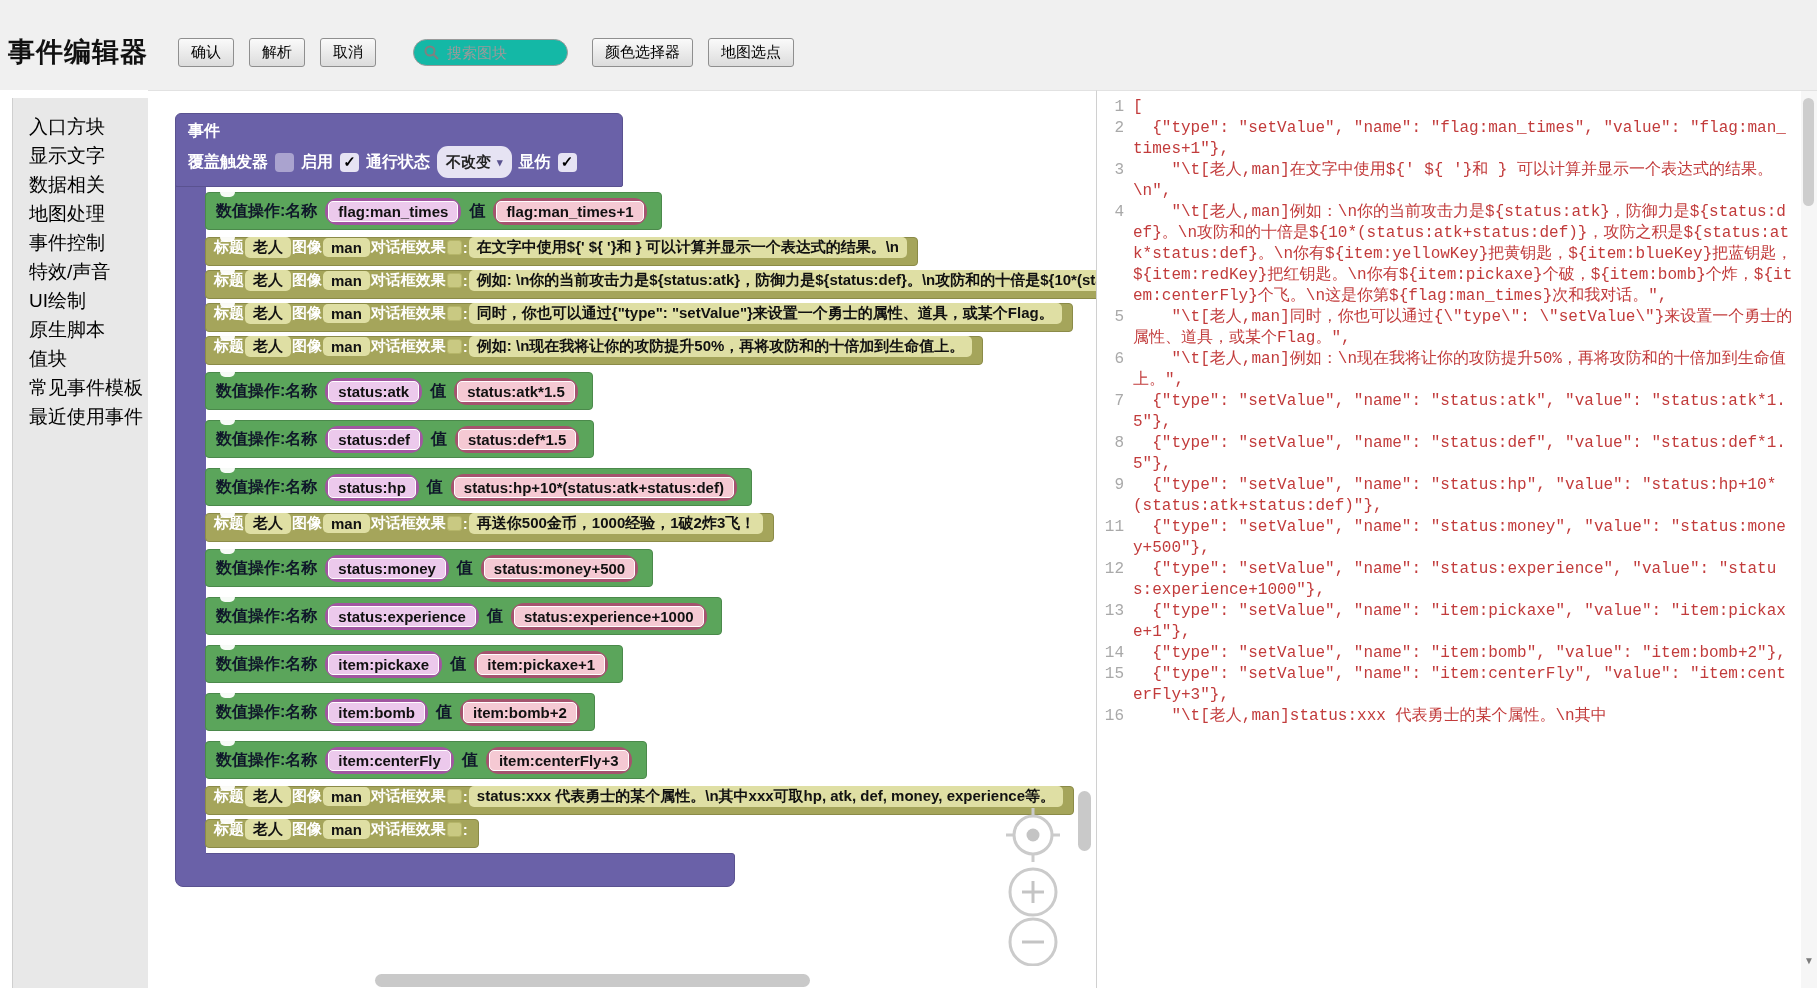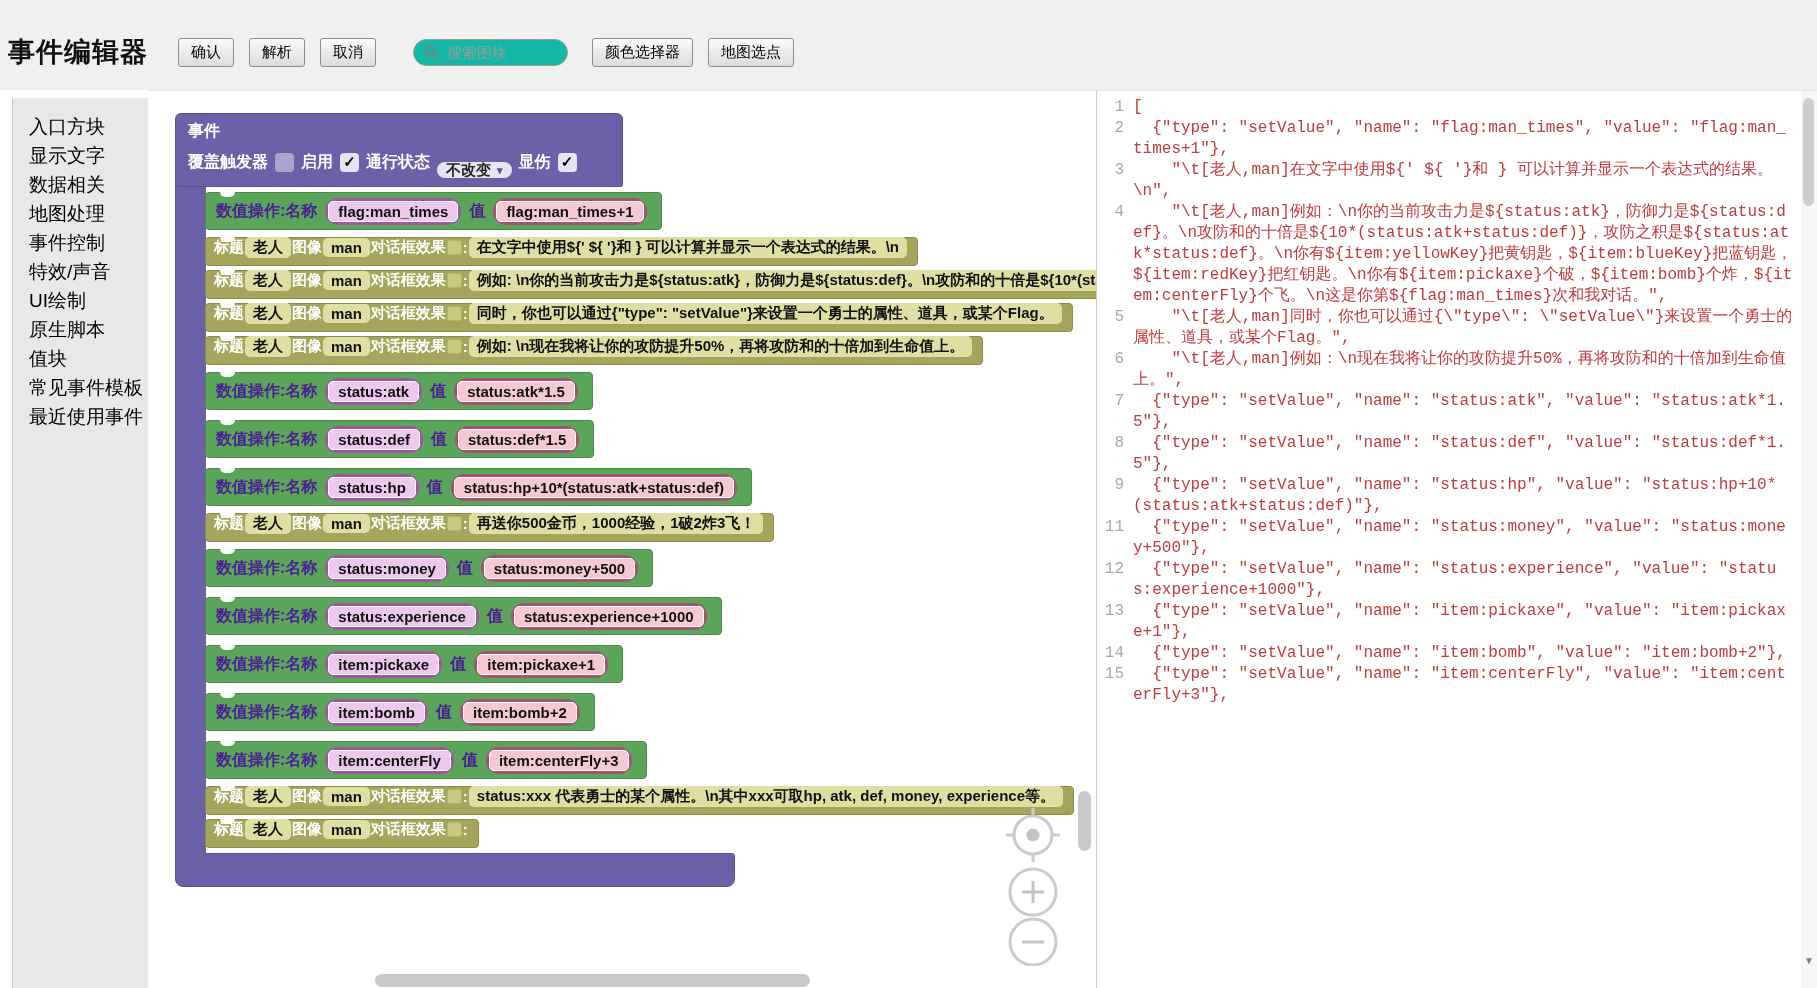--- a/index.html
+++ b/index.html
@@ -34,36 +34,36 @@
                          width:30px; background:#6a61a8; border-left:1px solid #5a5290; }
   .block-head { width:448px; background:#6a61a8; border:1px solid #5a5290;
                 border-radius:6px 6px 2px 2px; padding:5px 10px 8px 12px; position:relative; }
   .bh-title { color:#fff; font-size:16px; font-weight:600; line-height:24px; }
   .bh-row { display:flex; align-items:center; gap:7px; margin-top:3px; }
   .bh-label { color:#fff; font-size:16px; font-weight:600; white-space:nowrap; }
   .cbox { width:19px; height:19px; border-radius:4px; background:#aaa3cf; display:inline-flex;
           align-items:center; justify-content:center; font-size:15px; font-weight:700;
           color:#000; cursor:pointer; }
   .cbox.checked { background:#e6e3f3; }
-  .bh-dd { background:#e6e3f3; border-radius:11px; height:16px; padding:0 9px;
+  .bh-dd { background:#e6e3f3; border-radius:11px; height:32px; padding:0 9px;
            display:inline-flex; align-items:center; gap:6px; font-size:15px; color:#222;
-           cursor:pointer; font-weight:600;margin-top:16px; }
+           cursor:pointer; font-weight:600; }
   .dd-caret { color:#5a5290; font-size:11px; }
 
   .stack { position:relative; }
   .brow { padding-left:30px; position:relative; width:fit-content; }
   .row { display:inline-flex; align-items:center; gap:8px; position:relative;
          white-space:nowrap; border-radius:4px; cursor:grab; }
   .row::before { content:""; position:absolute; top:-1px; left:14px; width:15px; height:5px;
                  background:#fff; border-radius:0 0 5px 5px; opacity:.95; }
   .set-row { background:#5ba55b; border:1px solid #4b894b; height:38px; margin:5px 0;
              padding:0 14px 0 10px; }
   .title-row { background:#a5a55b; border:1px solid #8b8b48; height:29px; margin:2px 0;
                padding:0 10px 8px 8px; gap:1px; }
-  .blabel { color:#4c1d95; font-size:16px; font-weight:600; }
+  .blabel { color:#0f172a; font-size:16px; font-weight:600; }
   .tlabel { color:#fff; font-size:15px; font-weight:600; }
   .chip { padding:3px; border-radius:13px; display:inline-flex; cursor:text; }
   .chip-in { border:1.5px solid #fff; border-radius:5px; padding:1px 9px; font-size:15px;
              color:#111; font-weight:600; background:#eee; }
   .nchip { background:#a156a1; } .nchip .chip-in { background:#ecc9ec; }
   .vchip { background:#a5536e; } .vchip .chip-in { background:#f5c9d3; }
   .ochip { background:#dfdfa4; border-radius:5px; padding:1px 8px; font-size:15px;
            font-weight:600; color:#111; cursor:text;text-align:right; }
   .obox { width:15px; height:15px; border-radius:3px; background:#c9c982;
           border:1px solid #b5b569; cursor:pointer; }
@@ -473,19 +473,23 @@
         <div class="cline">
           <div class="lno">14</div>
           <div class="ltext">  {"type": "setValue", "name": "item:bomb", "value": "item:bomb+2"},</div>
         </div>
 
         <div class="cline">
           <div class="lno">15</div>
           <div class="ltext">  {"type": "setValue", "name": "item:centerFly", "value": "item:centerFly+3"},</div>
         </div>
 
+        <div class="cline">
+          <div class="lno">16</div>
+          <div class="ltext">    "\t[老人,man]status:xxx 代表勇士的某个属性。\n其中</div>
+        </div>
       </div>
     <div class="code-sb">
       <div class="code-thumb"></div>
       <div class="sb-arrow">▼</div>
     </div>
   </div>
 </div>
 
 </body></html>

